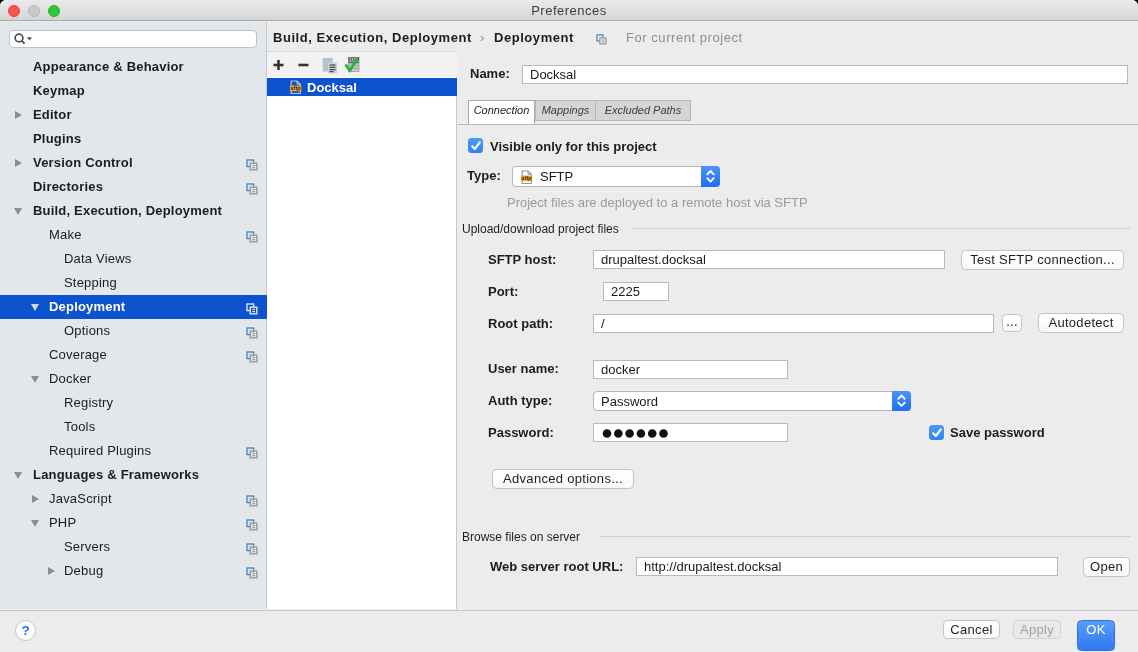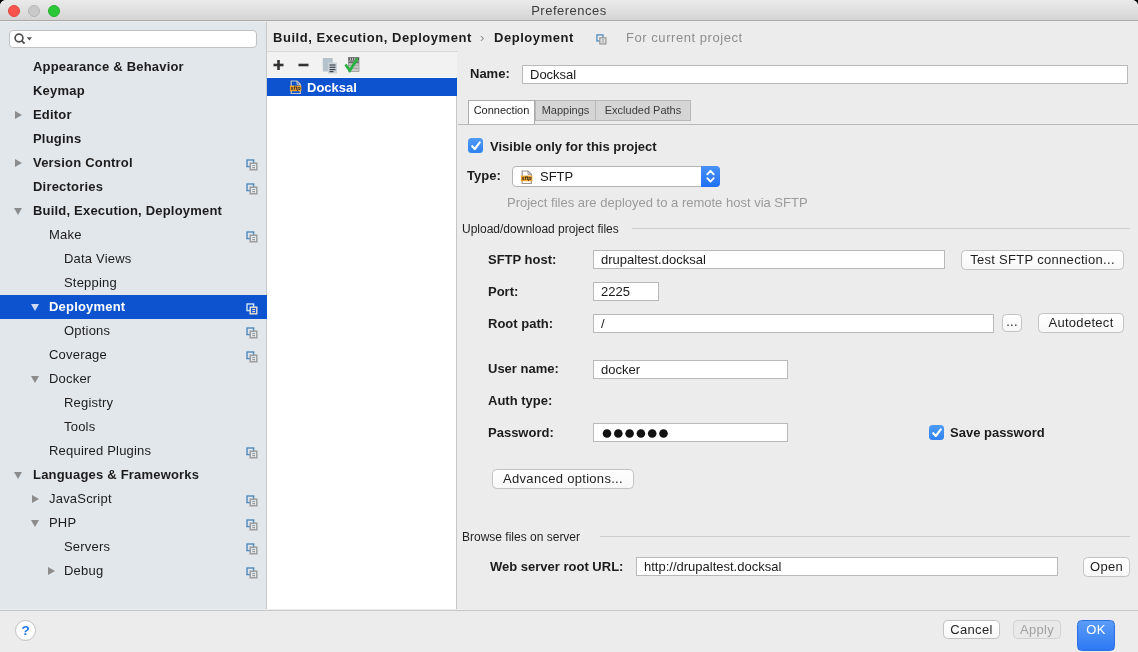--- a/index.html
+++ b/index.html
@@ -60,21 +60,21 @@
 .cb { position:absolute; width:15px; height:15px; border-radius:3.5px;
   background:linear-gradient(#4e9bf4,#2f82f0); }
 .cb svg { position:absolute; left:1.5px; top:1.5px; }
 .dd { position:absolute; background:#fff; border:1px solid #b5b5b5; border-radius:4px; }
 .dd .dtxt { position:absolute; font-size:13px; color:#1a1a1a; }
 .ddcap { position:absolute; right:-1px; top:-1px; bottom:-1px; width:19px; border-radius:0 4px 4px 0;
   background:linear-gradient(#4a92f8,#1e6ff4); }
 
 
 .tab { position:absolute; top:78px; height:21px; background:#d5d5d5; border:1px solid #b7b7b7;
-  font-size:11px; color:#3c3c3c; text-align:center; line-height:19px; }
+  font-size:11px; color:#3c3c3c; text-align:center; line-height:19px;font-style:italic; }
 .tab.active { background:#fff; height:24px; border-color:#ababab; border-bottom:none; color:#1c1c1c; z-index:3; }
 .tabline { position:absolute; left:0; top:102px; width:680px; height:1px; background:#b9b9b9; z-index:1; }
 
 
 .footer { position:absolute; left:0; top:610px; width:1138px; height:42px; background:#ececec; border-top:1px solid #c8c8c8; }
 .help { position:absolute; left:15px; top:9px; width:21px; height:21px; border-radius:50%;
   background:#fefefe; border:1px solid #c2c2c2; text-align:center; line-height:19px;
   font-size:13.5px; font-weight:bold; color:#1d78f2; }
 </style>
 </head>
@@ -332,31 +332,40 @@
     <span class="hint" style="left:49px; top:172px;">Project files are deployed to a remote host via SFTP</span>
 
     <span class="sect" style="left:4px; top:200px;">Upload/download project files</span>
     <div class="sline" style="left:174px; top:206px; width:498px;"></div>
 
     <span class="flabel" style="left:30px; top:229px;">SFTP host:</span>
     <div class="field" style="left:135px; top:228px; width:352px; height:19px;">drupaltest.docksal</div>
     <div class="btn" style="left:503px; top:228px; width:163px; height:20px; line-height:18px;">Test SFTP connection...</div>
 
     <span class="flabel" style="left:30px; top:261px;">Port:</span>
-    <div class="field" style="left:135px; top:260px; width:66px; height:19px;">2225</div>
+    <div class="field" style="left:145px; top:260px; width:66px; height:19px;">2225</div>
 
     <span class="flabel" style="left:30px; top:293px;">Root path:</span>
     <div class="field" style="left:135px; top:292px; width:401px; height:19px;">/</div>
     <div class="btn" style="left:544px; top:292px; width:20px; height:18px; line-height:14px;">...</div>
     <div class="btn" style="left:580px; top:291px; width:86px; height:20px; line-height:18px;">Autodetect</div>
 
     <span class="flabel" style="left:30px; top:338px;">User name:</span>
     <div class="field" style="left:135px; top:338px; width:195px; height:19px;">docker</div>
 
     <span class="flabel" style="left:30px; top:370px;">Auth type:</span>
+    <div class="dd" style="left:135px; top:369px; width:318px; height:20px;">
+      <span class="dtxt" style="left:7px; top:2px;">Password</span>
+      <div class="ddcap">
+        <svg width="15" height="18" viewBox="0 0 15 18" style="position:absolute;left:2px;top:1px">
+          <path d="M4.3 6.8 L7.5 3.5 L10.7 6.8" fill="none" stroke="#fff" stroke-width="1.9" stroke-linecap="round" stroke-linejoin="round"></path>
+          <path d="M4.3 10.6 L7.5 13.9 L10.7 10.6" fill="none" stroke="#fff" stroke-width="1.9" stroke-linecap="round" stroke-linejoin="round"></path>
+        </svg>
+      </div>
+    </div>
 
     <span class="flabel" style="left:30px; top:402px;">Password:</span>
     <div class="field" style="left:135px; top:401px; width:195px; height:19px;">
       <svg width="80" height="17" viewBox="0 0 80 17" style="position:absolute;left:8px;top:1px">
         <circle cx="5" cy="8.5" r="4.3" fill="#111"></circle>
           <circle cx="16.3" cy="8.5" r="4.3" fill="#111"></circle>
           <circle cx="27.6" cy="8.5" r="4.3" fill="#111"></circle>
           <circle cx="38.9" cy="8.5" r="4.3" fill="#111"></circle>
           <circle cx="50.2" cy="8.5" r="4.3" fill="#111"></circle>
           <circle cx="61.5" cy="8.5" r="4.3" fill="#111"></circle>

